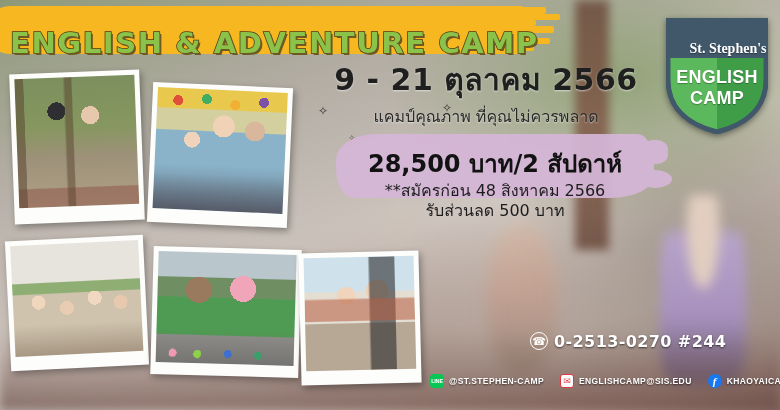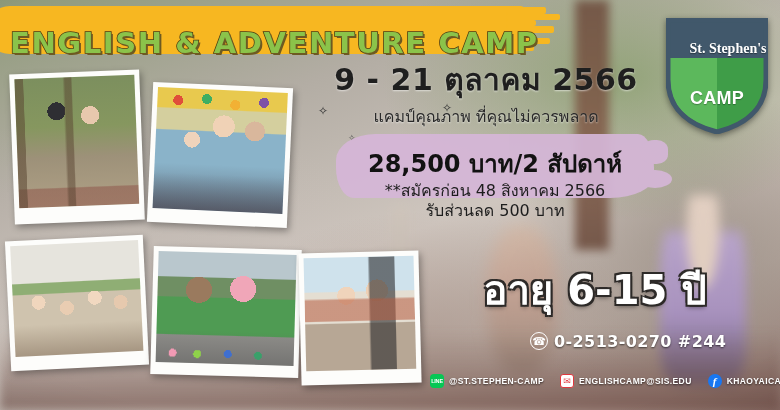--- a/index.html
+++ b/index.html
@@ -329,37 +329,37 @@
         </clipPath>
       </defs>
       <path d="M2 2 H100 V62 C100 94 75 108 51 114 C27 108 2 94 2 62 Z" fill="#41586b"></path>
       <g clip-path="url(#shclip)">
         <rect x="0" y="40" width="51" height="76" fill="#5cb85c"></rect>
         <rect x="51" y="40" width="51" height="76" fill="#3f9d48"></rect>
       </g>
       <path d="M2 2 H100 V62 C100 94 75 108 51 114 C27 108 2 94 2 62 Z" fill="none" stroke="#41586b" stroke-width="5"></path>
     </svg>
     <div class="shield-txt-top">St. Stephen's</div>
+    <div class="shield-txt-b1">ENGLISH</div>
     <div class="shield-txt-b2">CAMP</div>
   </div>
 
   <div class="date-line">9 - 21 ตุลาคม 2566</div>
   <div class="sparkle sp1">✧</div>
   <div class="sparkle sp2">✧</div>
   <div class="tagline">แคมป์คุณภาพ ที่คุณไม่ควรพลาด</div>
   <div class="sparkle sp3">✧</div>
 
   <div class="price-box">
     <div class="price-brush"></div>
     <div class="price-main">28,500 บาท/2 สัปดาห์</div>
     <div class="price-note1">**สมัครก่อน 48 สิงหาคม 2566</div>
     <div class="price-note2">รับส่วนลด 500 บาท</div>
   </div>
 
-  <div class="age-line">อายุ 6-15 ปี</div>
 
   <div class="phone-row">
     <span class="phone-icon">☎</span>
     <span class="phone-num">0-2513-0270 #244</span>
   </div>
 
   <div class="social-bar">
     <div class="social-item">
       <span class="ic ic-line">LINE</span>
       <span class="social-label">@ST.STEPHEN-CAMP</span>

